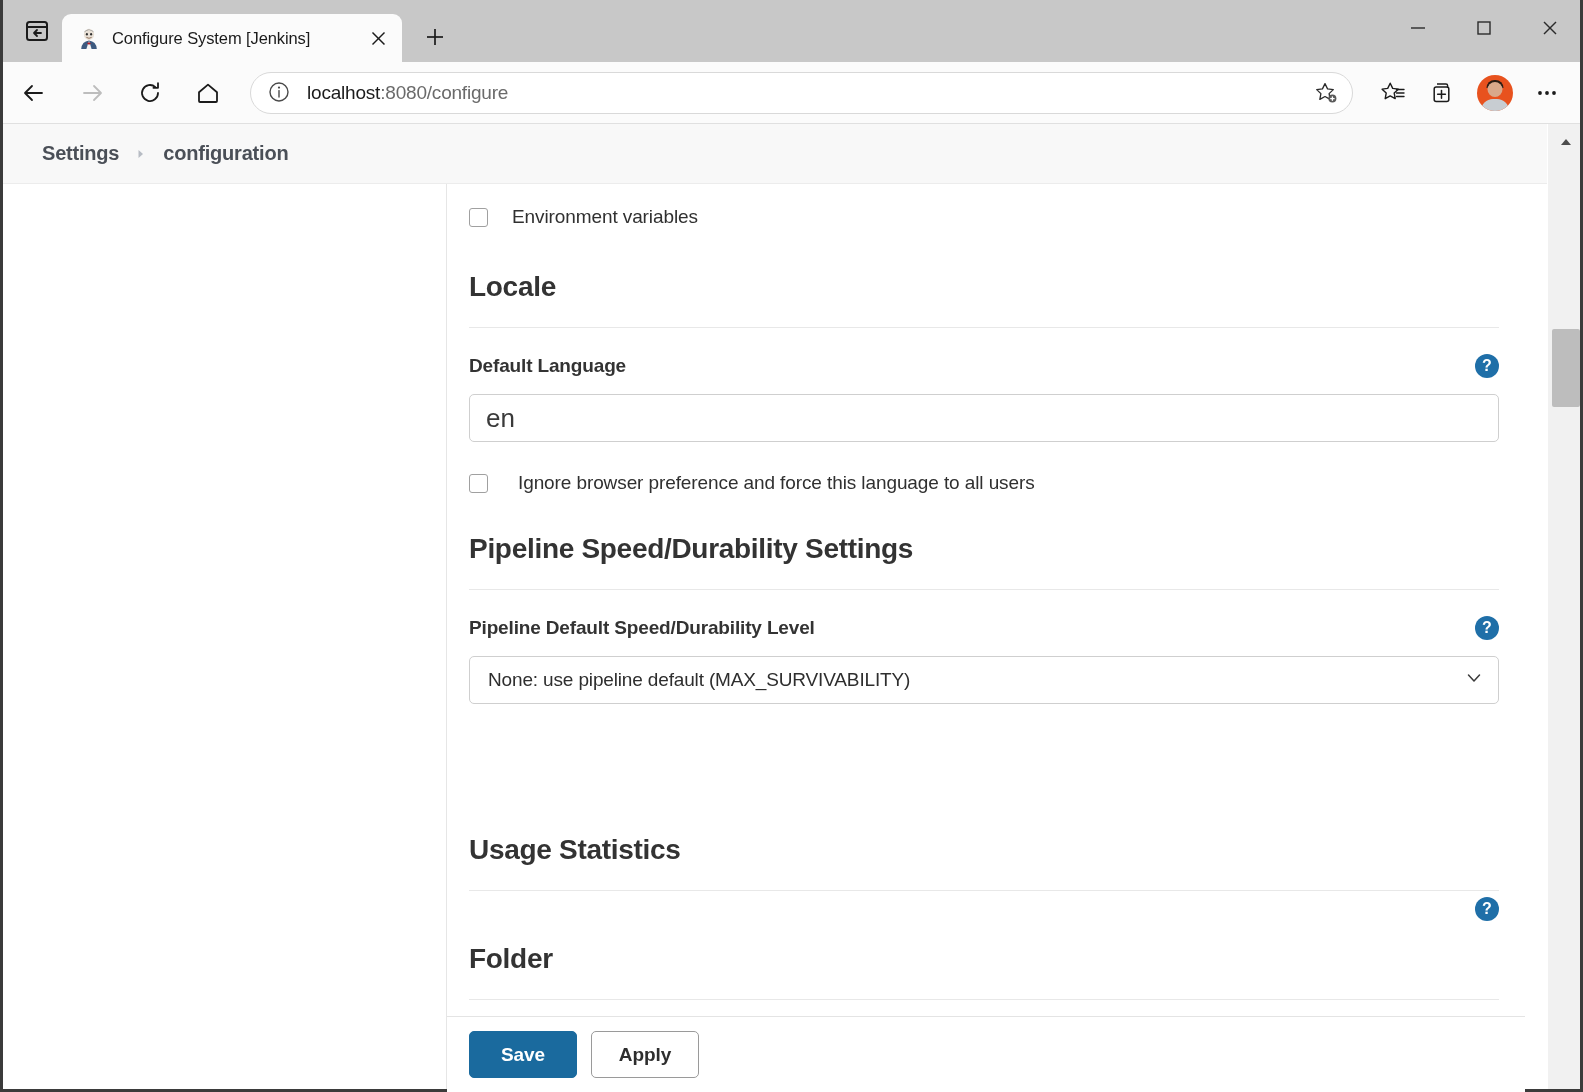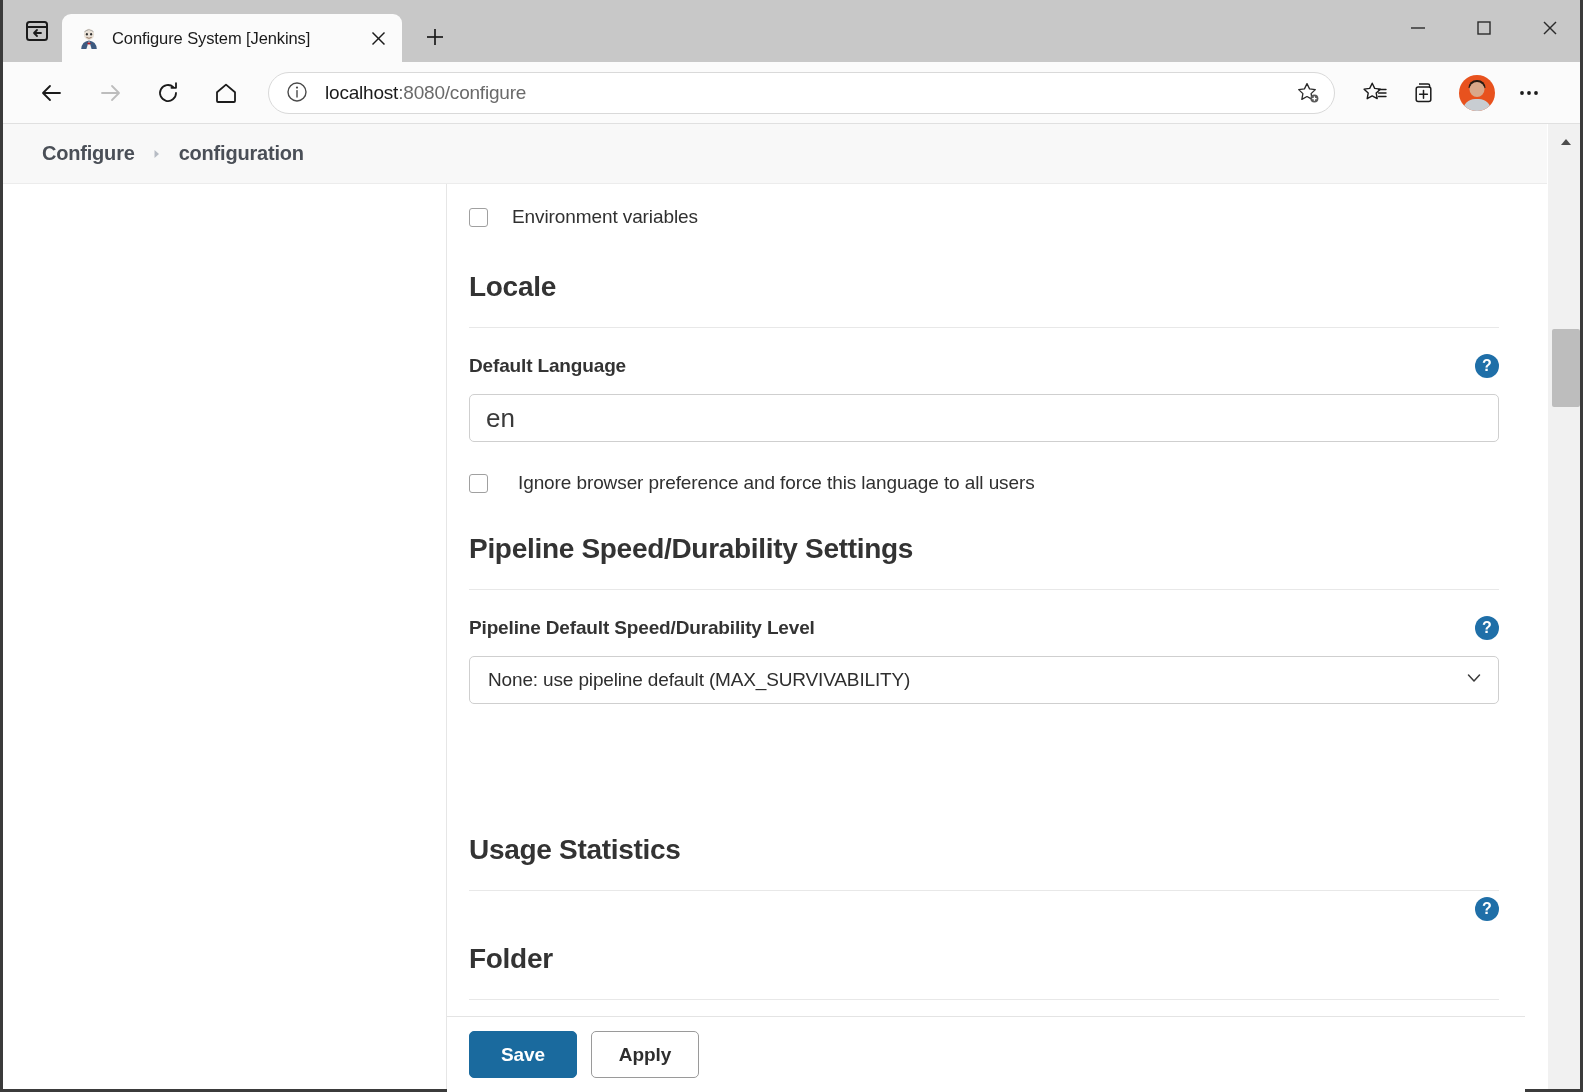--- a/index.html
+++ b/index.html
@@ -74,21 +74,21 @@
     width: 66px; height: 56px;
     display: flex; align-items: center; justify-content: center;
     color: #2b2b2b;
   }
 
   
   .navbar {
     height: 62px; flex: 0 0 62px;
     background: #fbfbfb;
     display: flex; align-items: center;
-    padding: 0 32px;
+    padding: 0 14px;
     border-bottom: 1px solid #e0e0e0;
   }
   .nav-btn {
     width: 40px; height: 40px;
     margin-right: 18px;
     display: flex; align-items: center; justify-content: center;
     border-radius: 5px;
     color: #1b1b1b;
   }
   .nav-btn.disabled { color: #bdbdbd; }
@@ -488,21 +488,21 @@
         <circle cx="20" cy="13" r="1.9" fill="#1b1b1b"></circle>
       </svg>
     </div>
   </div>
 
   <div class="viewport">
 
     <div class="page">
 
       <div class="breadcrumb-bar">
-        <span class="bc-item">Configure</span>
+        <span class="bc-item">Settings</span>
         <span class="bc-sep">
           <svg width="12" height="12" viewBox="0 0 12 12">
               <path d="M3.5 2 L8 6 L3.5 10 Z" fill="#b7bcc4"></path>
             </svg>
         </span>
         <span class="bc-item">configuration</span>
       </div>
 
       <div class="body-cols">
 

